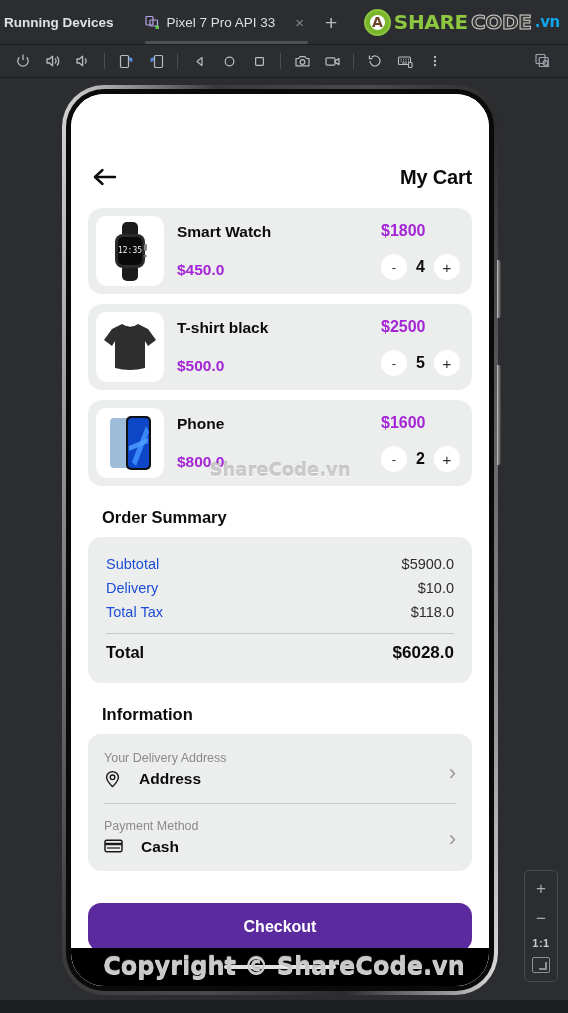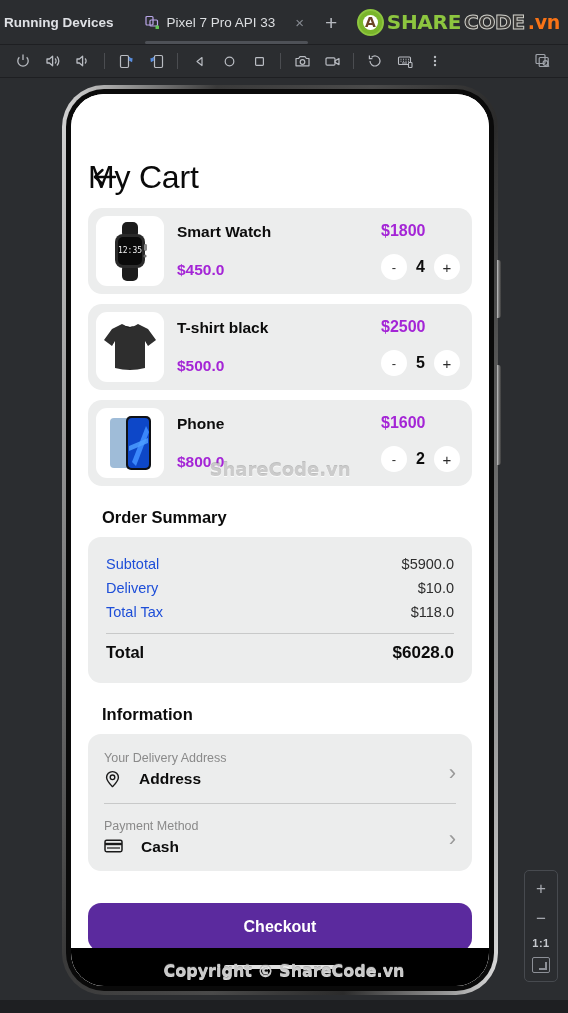--- a/index.html
+++ b/index.html
@@ -62,21 +62,21 @@
   }
   .logo-mark-a {
     position: relative; z-index: 2;
     color: #6d4528; font-size: 14px; font-weight: bold;
     font-family: "DejaVu Sans", sans-serif; line-height: 1;
   }
   .logo-txt { font-size: 20px; font-weight: bold; letter-spacing: -0.3px;
               font-family: "DejaVu Sans", sans-serif; line-height: 1; }
   .logo-share { color: #8dc63f; }
   .logo-code { color: #3c3a38; -webkit-text-stroke: 1px #cfcfc8; }
-  .logo-vn { color: #f97316; font-size: 19px; }
+  .logo-vn { color: #0ea5e9; font-size: 15px; }
 
   .toolbar {
     position: absolute; top: 45px; left: 0; width: 568px; height: 33px;
     background: #2b2d30; display: flex; align-items: center;
     border-bottom: 1px solid #1e1f22;
   }
   .tb-btn {
     width: 26px; height: 24px; margin: 0 2px;
     display: flex; align-items: center; justify-content: center;
     cursor: pointer; border-radius: 3px;
@@ -129,22 +129,22 @@
     padding: 0 17px;
     display: flex; flex-direction: column;
   }
   .appbar {
     height: 62px; margin-top: 52px;
     display: flex; align-items: center; position: relative;
   }
   .back-btn { width: 34px; height: 34px; display:flex; align-items:center;
               justify-content:center; cursor: pointer; }
   .screen-title {
-    position: absolute; left: 0; right: 0; text-align: left;
-    font-size: 32px; font-weight: normal; color: #0a0a0a; letter-spacing: -0.2px;
+    position: absolute; left: 0; right: 0; text-align: right;
+    font-size: 20px; font-weight: bold; color: #0a0a0a; letter-spacing: -0.2px;
     pointer-events: none;
   }
 
   .cart-list { display: flex; flex-direction: column; gap: 10px; }
   .cart-item {
     background: #eceded; border-radius: 14px;
     height: 86px; padding: 8px 12px 8px 8px;
     display: flex; align-items: center; gap: 13px;
   }
   .thumb {
@@ -209,21 +209,21 @@
   .nav-pill { width: 112px; height: 4px; border-radius: 3px; background: #f4f4f4; opacity: .92; }
 
   
   .wm {
     position: absolute; color: #c9c9c9; font-weight: bold;
     font-family: "DejaVu Sans", sans-serif;
     text-shadow: 0 1px 0 rgba(255,255,255,.85), 0 -1px 0 rgba(90,90,90,.35);
     pointer-events: none; white-space: nowrap; z-index: 60;
   }
   .wm-mid { left: 50%; transform: translateX(-50%); top: 365px; font-size: 18px; opacity: .92; }
-  .wm-bottom { left: 50%; transform: translateX(-50%); bottom: 33px; font-size: 16px; }
+  .wm-bottom { left: 50%; transform: translateX(-50%); bottom: 33px; font-size: 24px; }
 
   
   .zoompanel {
     position: absolute; right: 10px; top: 870px;
     width: 34px; padding: 6px 0 8px;
     border: 1px solid #474a4f; border-radius: 5px;
     display: flex; flex-direction: column; align-items: center; gap: 8px;
     background: #2b2d30;
   }
   .zp-btn {

